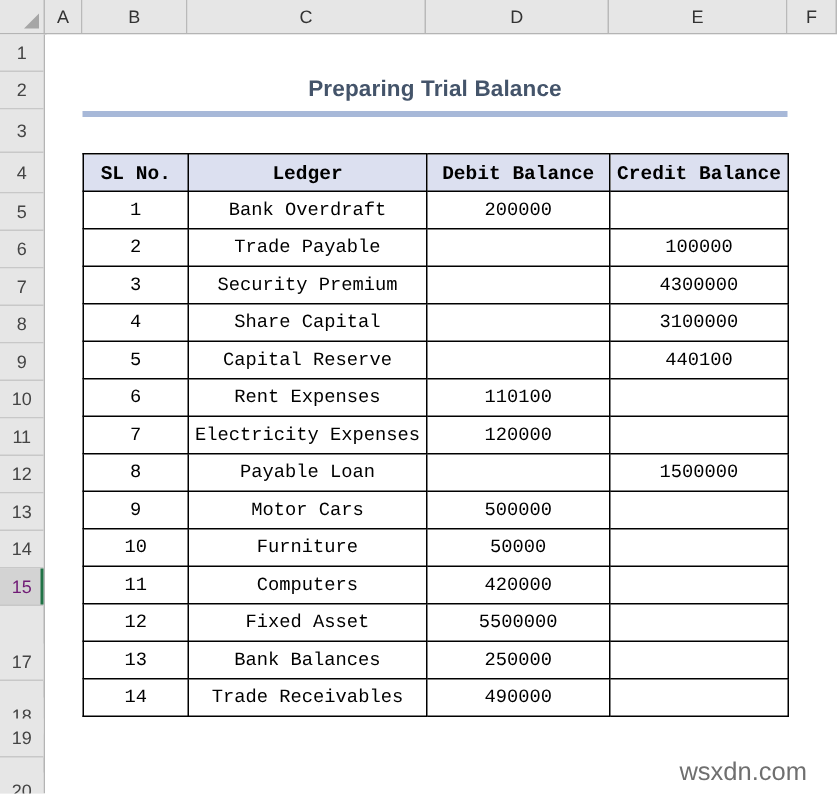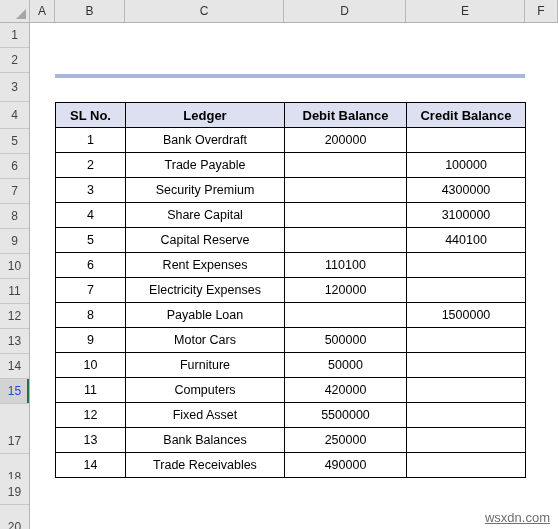--- a/index.html
+++ b/index.html
@@ -77,21 +77,21 @@
     text-align: center;
     font-size: 12px;
     color: #444444;
     background: #e6e6e6;
     border-bottom: 1px solid #c8c8c8;
     box-sizing: border-box;
     user-select: none;
   }
   .row-cell.active {
     background: #d3d3d3;
-    color: #1d4ed8;
+    color: #701a75;
     font-weight: normal;
   }
   .row-cell.active::after {
     content: "";
     position: absolute;
     right: 0; top: 0;
     width: 2px; height: 100%;
     background: #217346;
   }
 
@@ -131,20 +131,21 @@
 
   
   #tbl {
     position: absolute;
     left: 24px;            
     top: 79px;             
     border-collapse: collapse;
     table-layout: fixed;
     width: 470px;
     background: #ffffff;
+    font-family: Liberation Mono, monospace;
   }
   #tbl col.c-sl  { width: 70px;  }
   #tbl col.c-led { width: 159px; }
   #tbl col.c-deb { width: 122px; }
   #tbl col.c-cre { width: 119px; }
 
   #tbl th, #tbl td {
     border: 1px solid #000000;
     height: 25px;
     padding: 0 4px;
@@ -169,27 +170,26 @@
     background: #fbd2ae;
     font-weight: bold;
   }
   #tbl tr.total-row td.blank-sl {
     background: #ffffff;
   }
 
   
   #watermark {
     position: absolute;
-    right: 8px;
+    right: 20px;
     bottom: 4px;
-    font-size: 13px;
+    font-size: 17px;
     color: #6f6f6f;
     font-family: "Liberation Sans", sans-serif;
     user-select: none;
-    text-decoration: underline;
   }
 </style>
 </head>
 <body>
 
 <div id="sheet">
 
   <div id="col-header">
     <div id="corner-box">
       <span class="tri"></span>
@@ -221,20 +221,21 @@
       <div class="row-cell" style="top: 381px; height: 25px; line-height: 25px; margin-left: 44px;">16</div>
       <div class="row-cell" style="top: 406px; height: 25px; line-height: 25px;">17</div>
       <div class="row-cell" style="top: 442px; height: 25px; line-height: 25px;">18</div>
       <div class="row-cell" style="top: 456px; height: 26px; line-height: 26px;">19</div>
       <div class="row-cell" style="top: 492px; height: 24px; line-height: 24px;">20</div>
     </div>
 
   <div id="grid-body">
 
     <div id="title-block">
+      <div id="title-text">Preparing Trial Balance</div>
       <div id="title-rule"></div>
     </div>
 
     <table id="tbl">
       <colgroup>
         <col class="c-sl">
           <col class="c-led">
           <col class="c-deb">
           <col class="c-cre">
       </colgroup>

